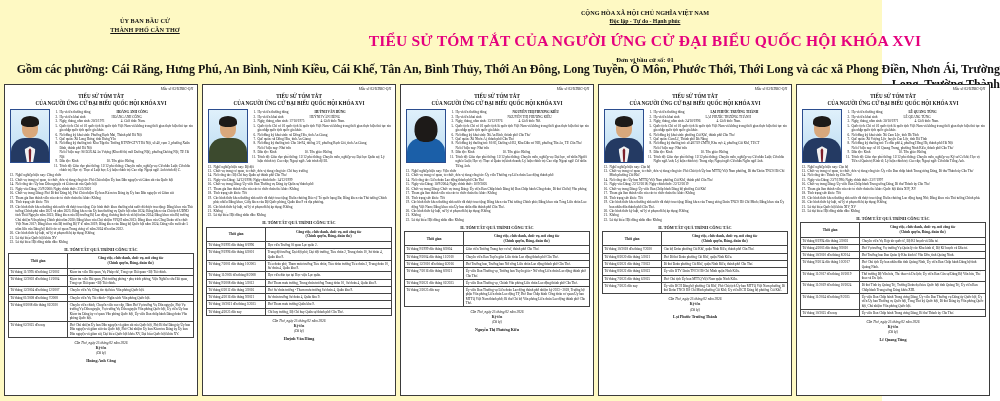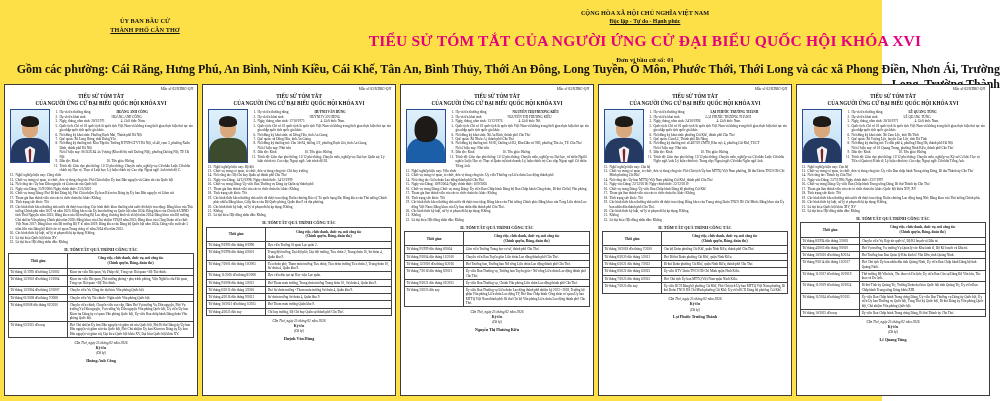--- a/index.html
+++ b/index.html
@@ -3,21 +3,21 @@
 <meta charset="utf-8">
 <style>
   * { box-sizing: border-box; margin: 0; padding: 0; }
   html, body {
     width: 1000px; height: 401px;
     background: #ffffff;
     font-family: "Liberation Serif", "DejaVu Serif", serif;
     color: #111;
     overflow: hidden;
   }
-  .page { position: relative; width: 882px; height: 401px; background:#fde047; }
+  .page { position: relative; width: 882px; height: 401px; background:#fef9c3; }
 
   
   .top { display: flex; width: 1000px; padding: 8px 0 0 0; }
   .top-left {
     width: 290px; text-align: center; padding-top: 8px;
     font-size: 6.2px; font-weight: bold; line-height: 1.5; letter-spacing: .1px;
   }
   .top-left .ul { text-decoration: underline; }
   .top-right { width: 710px; text-align: center; }
   .cqhd { font-size: 6.2px; font-weight: bold; line-height: 1.5; }

